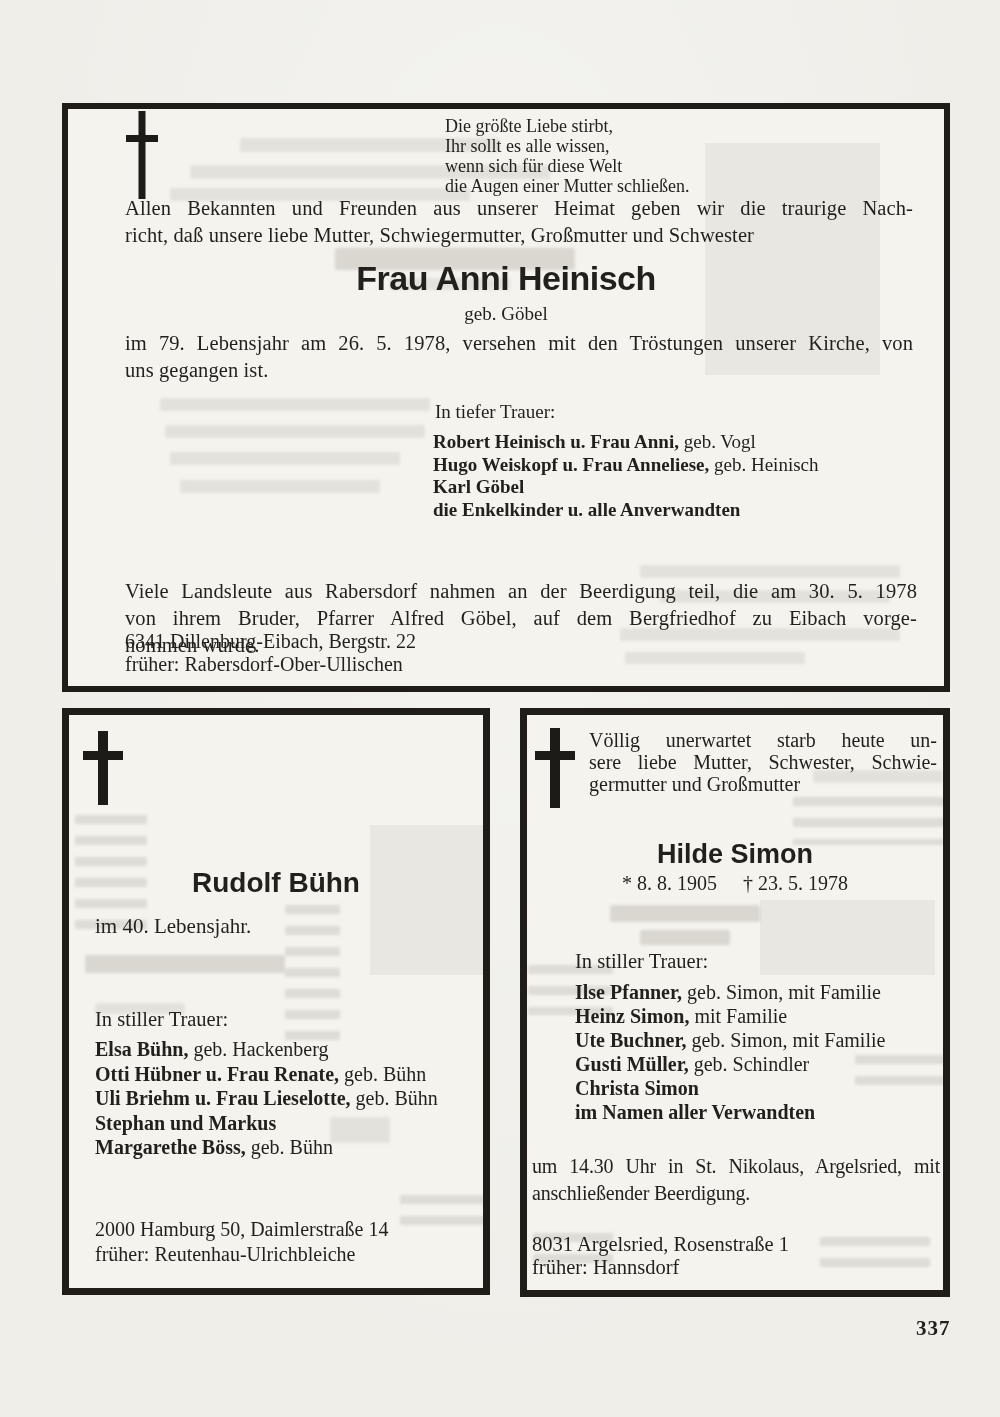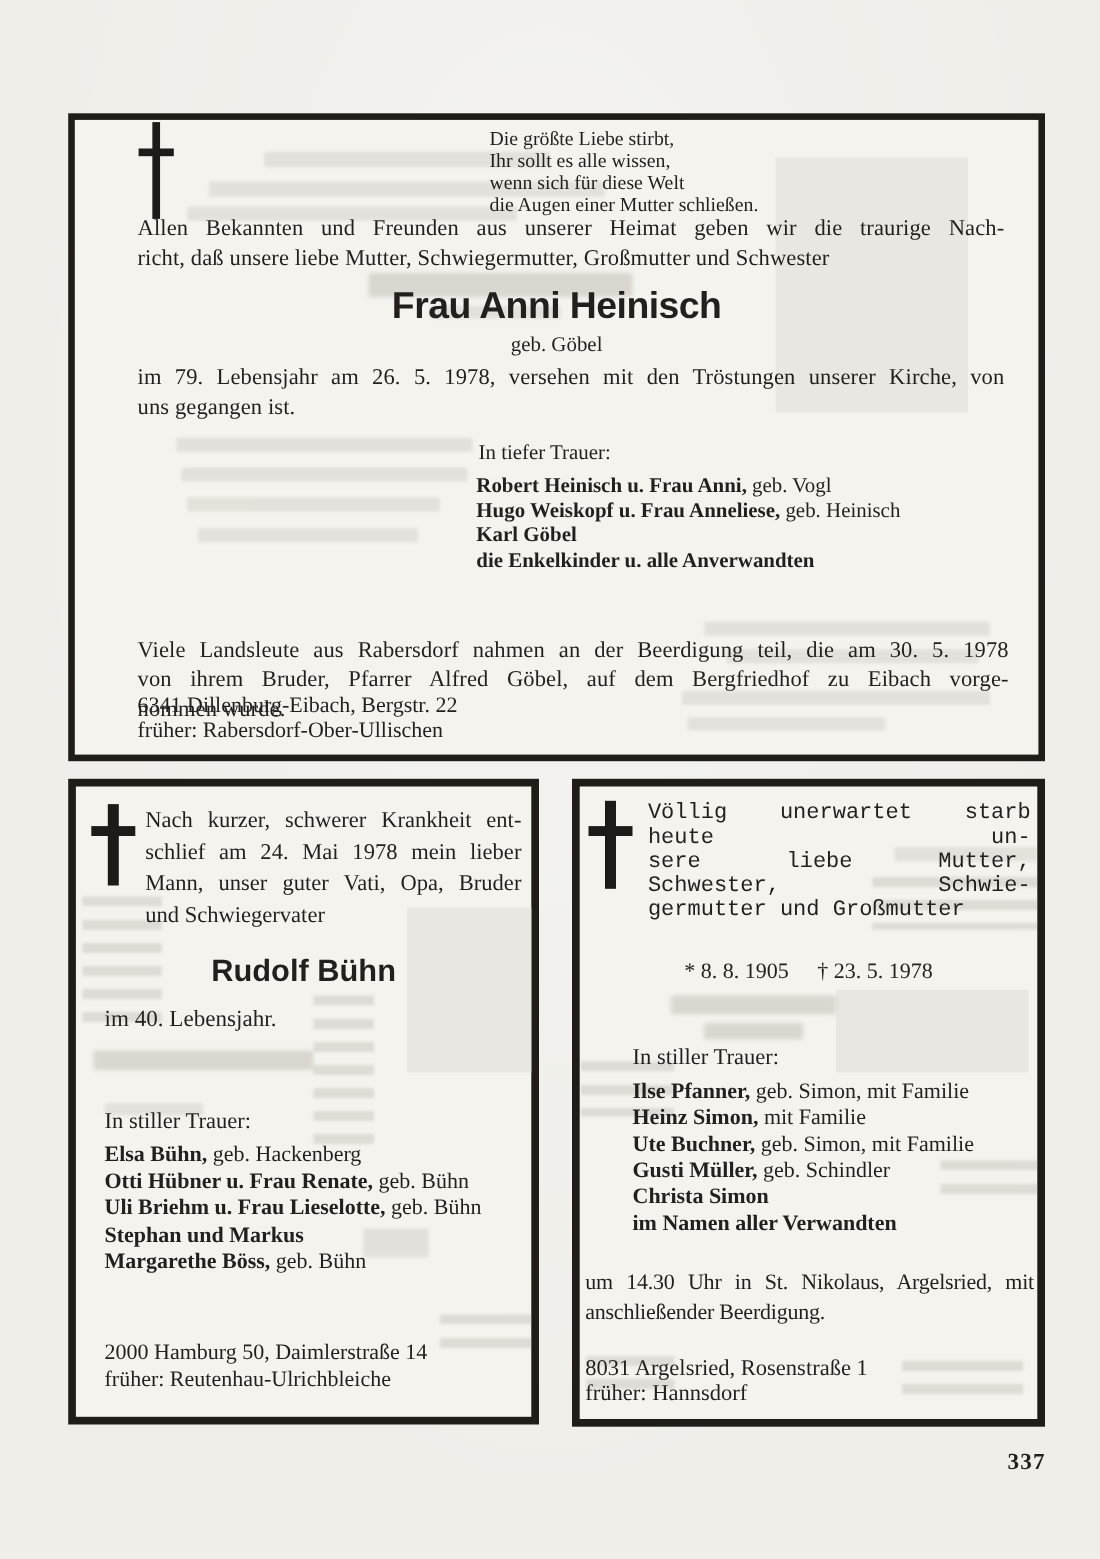--- a/index.html
+++ b/index.html
@@ -58,21 +58,21 @@
   
   .intro2{left:63px;top:17px;width:342px;font-size:20.5px;line-height:28.5px;}
   .name2{left:0;width:100%;top:152px;text-align:center;
          font-family:"Liberation Sans", sans-serif;font-weight:700;font-size:28px;}
   .age2{left:26px;top:199px;font-size:21px;}
   .grief2{left:26px;top:293px;font-size:20.5px;}
   .mourners2{left:26px;top:322px;font-size:20px;line-height:24.5px;}
   .addr2{left:26px;top:482px;font-size:20px;line-height:25px;margin-top:20px;}
 
   
-  .intro3{left:62px;top:14px;width:348px;font-size:20px;line-height:22px;font-family:Liberation Mono, monospace;}
+  .intro3{left:62px;top:14px;width:348px;font-size:20px;line-height:22px;}
   .name3{left:0;width:100%;top:124px;text-align:center;
          font-family:"Liberation Sans", sans-serif;font-weight:700;font-size:27px;}
   .dates3{left:0;width:100%;top:157px;text-align:center;font-size:20px;}
   .dates3 .born{margin-right:26px;}
   .grief3{left:48px;top:235px;font-size:20.5px;}
   .mourners3{left:48px;top:265px;font-size:20px;line-height:24px;}
   .service3{left:5px;top:438px;width:408px;font-size:20px;line-height:26.5px;letter-spacing:-.2px;}
   .addr3{left:5px;top:518px;font-size:20.5px;line-height:23px;}
 
   .b{font-weight:bold;}
@@ -160,26 +160,20 @@
     <i class="gb" style="left:16px;top:240px;width:200px;height:18px;"></i>
     <i class="gl" style="left:26px;top:288px;width:90px;height:11px;"></i>
     <i class="gl" style="left:261px;top:402px;width:60px;height:26px;"></i>
     <i class="gstripes" style="left:331px;top:480px;width:90px;height:35px;"></i>
 
     <div class="cross c2">
         <i class="v"></i>
         <i class="h"></i>
       </div>
 
-    <div class="abs intro2">
-      <div class="jline">Nach kurzer, schwerer Krankheit ent-</div>
-      <div class="jline">schlief am 24. Mai 1978 mein lieber</div>
-      <div class="jline">Mann, unser guter Vati, Opa, Bruder</div>
-      <div class="ln">und Schwiegervater</div>
-    </div>
 
     <h2 class="abs name2" style="margin:0;">Rudolf Bühn</h2>
     <div class="abs age2">im 40. Lebensjahr.</div>
     <div class="abs grief2">In stiller Trauer:</div>
 
     <div class="abs mourners2">
       <div><span class="b">Elsa Bühn,</span><span> geb. Hackenberg</span></div>
       <div><span class="b">Otti Hübner u. Frau Renate,</span><span> geb. Bühn</span></div>
       <div><span class="b">Uli Briehm u. Frau Lieselotte,</span><span> geb. Bühn</span></div>
       <div><span class="b">Stephan und Markus</span><span></span></div>
@@ -207,20 +201,21 @@
         <i class="v"></i>
         <i class="h"></i>
       </div>
 
     <div class="abs intro3">
       <div class="jline">Völlig unerwartet starb heute un-</div>
       <div class="jline">sere liebe Mutter, Schwester, Schwie-</div>
       <div class="ln">germutter und Großmutter</div>
     </div>
 
+    <h2 class="abs name3" style="margin:0;">Hilde Simon</h2>
     <div class="abs dates3">
       <span class="born">* 8. 8. 1905</span><span>† 23. 5. 1978</span>
     </div>
 
     <div class="abs grief3">In stiller Trauer:</div>
 
     <div class="abs mourners3">
       <div><span class="b">Ilse Pfanner,</span><span> geb. Simon, mit Familie</span></div>
       <div><span class="b">Heinz Simon,</span><span> mit Familie</span></div>
       <div><span class="b">Ute Buchner,</span><span> geb. Simon, mit Familie</span></div>

